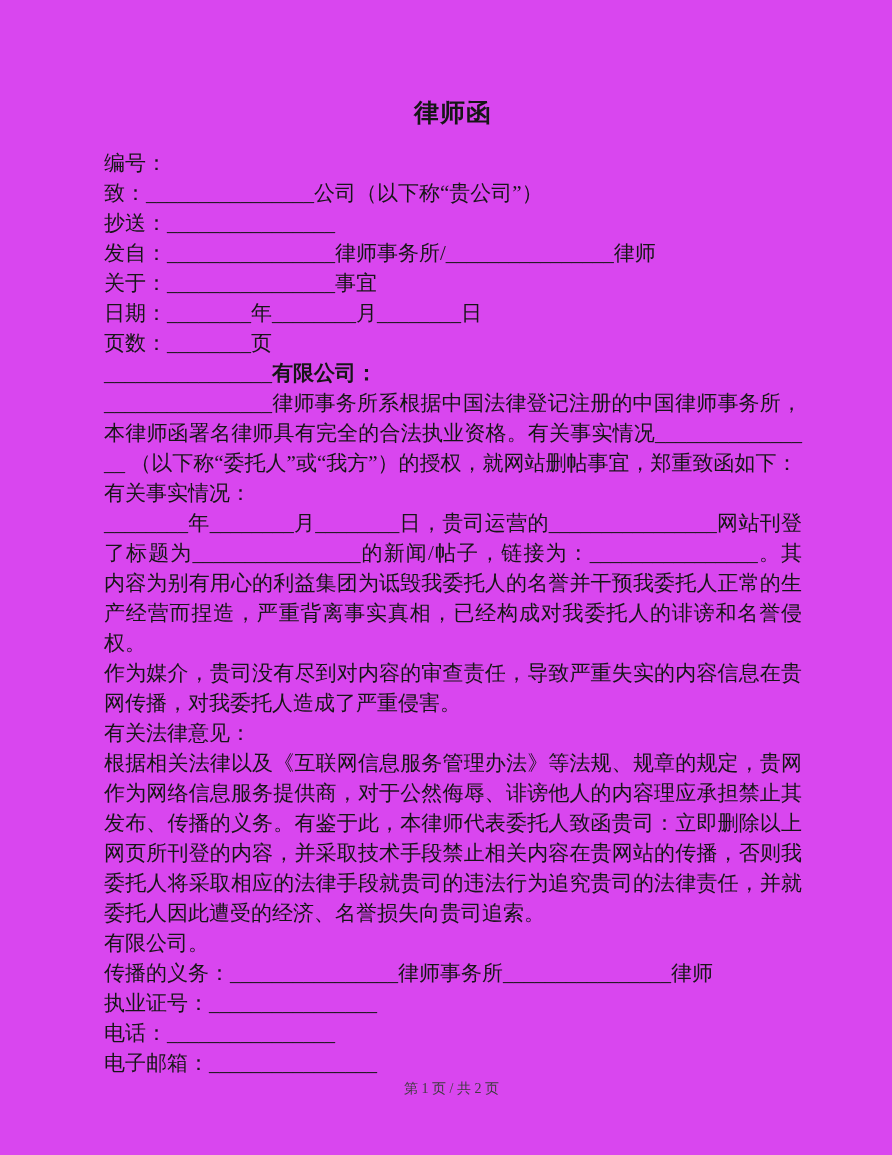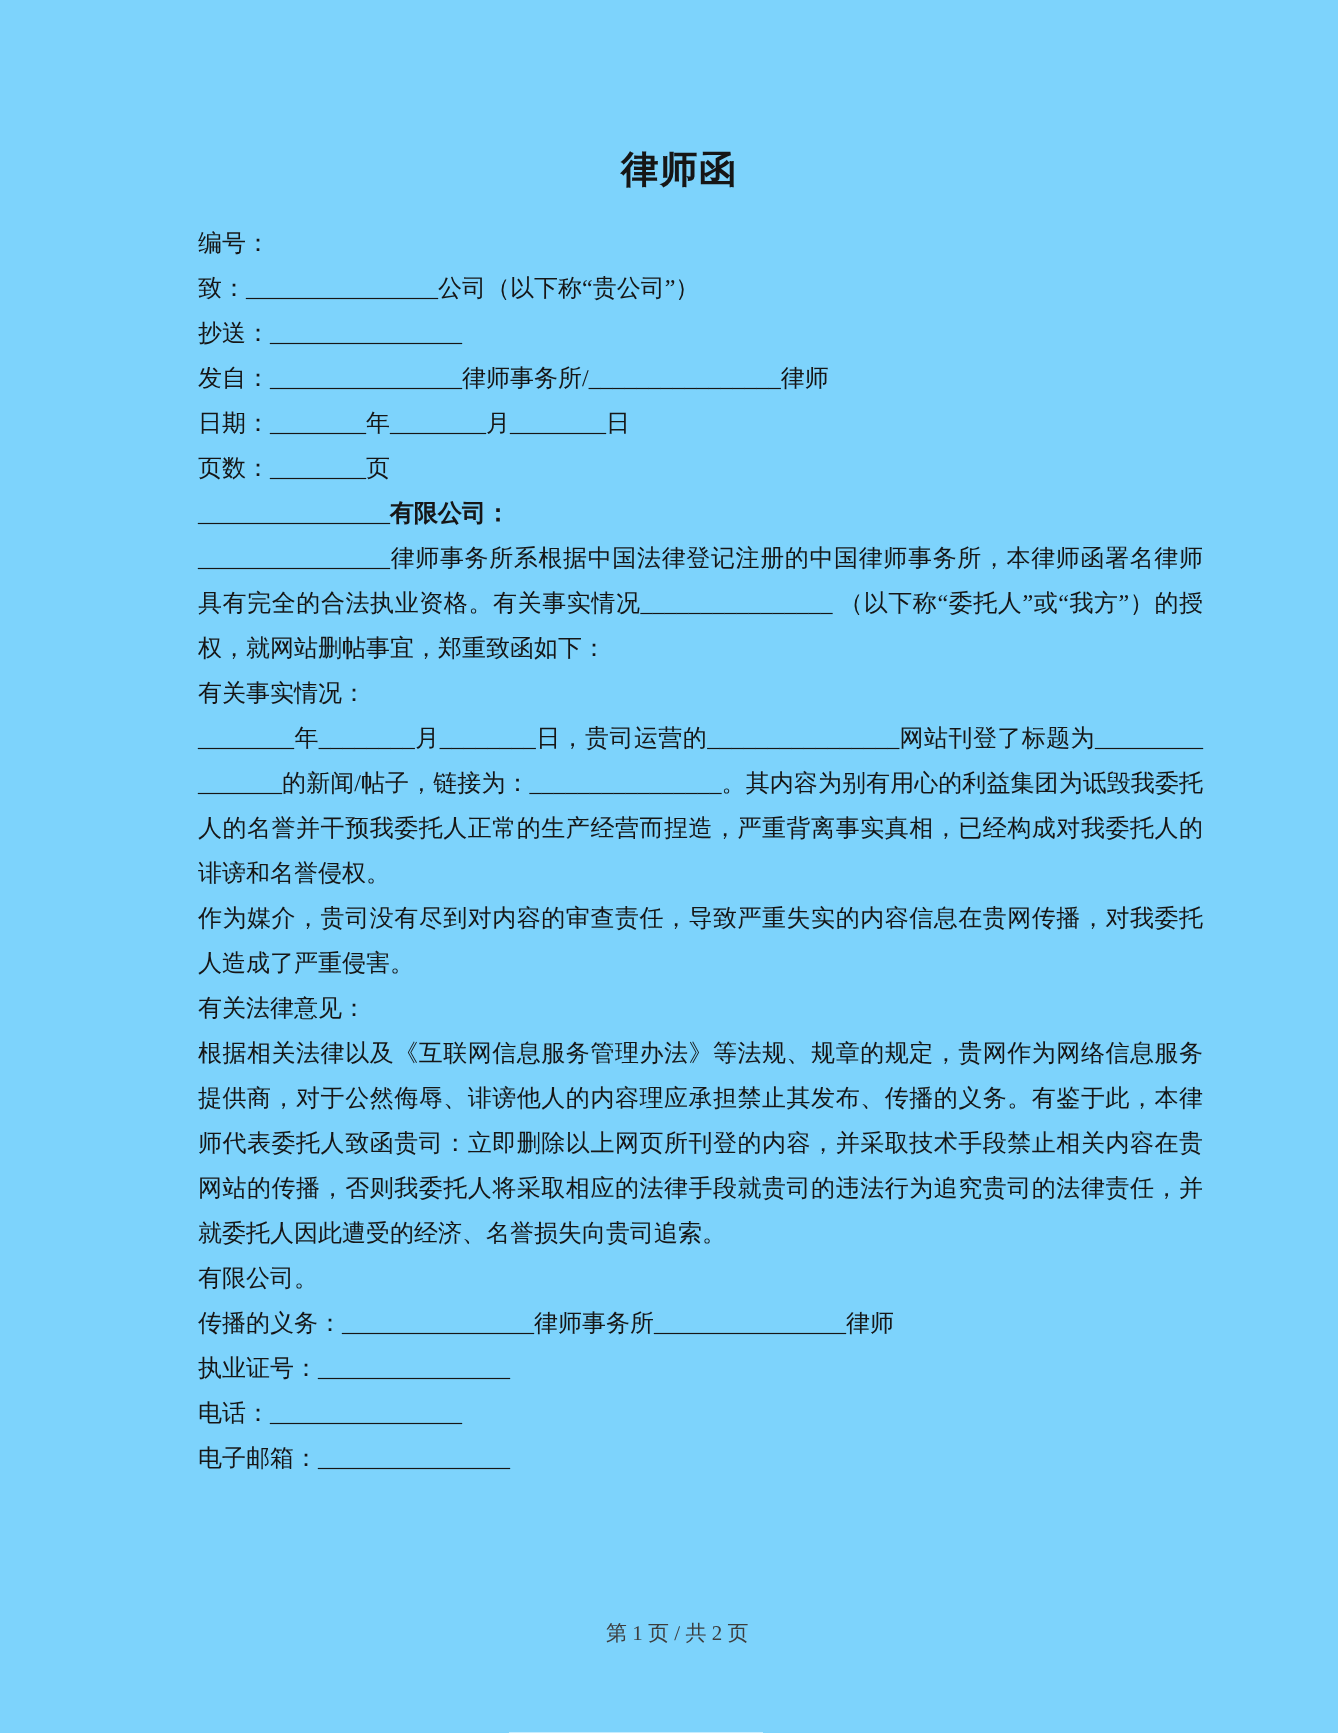--- a/index.html
+++ b/index.html
@@ -2,38 +2,37 @@
 <html><head>
 <meta charset="utf-8">
 <style>
   * { margin: 0; padding: 0; box-sizing: border-box; }
   html, body { background: #ffffff; }
   .page {
     position: relative;
     width: 892px;
     height: 1155px;
     margin: 0 auto;
-    background: #7dd3fc;
+    background: #d946ef;
     font-family: "Liberation Serif", "DejaVu Serif", serif;
     color: #161616;
     overflow: hidden;
   }
   .content { padding: 96px 90px 0 104px; }
   .title {
     font-size: 25px;
     font-weight: bold;
     text-align: center;
     letter-spacing: 1px;
     margin-bottom: 19px;
   }
   .line, .para {
-    font-size: 16px;
+    font-size: 21px;
     line-height: 30px;
     word-break: break-all;
-    margin-left: 28px;
   }
   .para { text-align: justify; }
   .bold { font-weight: bold; }
   .u { text-underline-offset: 3px; }
   .footer {
     position: absolute;
     left: 0;
     right: 0;
     top: 1080px;
     text-align: center;
@@ -52,20 +51,21 @@
     <h1 class="title">律师函</h1>
 
     <p class="line"><span>编号：</span></p>
 
     <p class="line"><span>致：</span><span>________________</span><span>公司（以下称“贵公司”）</span></p>
 
     <p class="line"><span>抄送：</span><span>________________</span></p>
 
     <p class="line"><span>发自：</span><span>________________</span><span>律师事务所/</span><span>________________</span><span>律师</span></p>
 
+    <p class="line"><span>关于：</span><span>________________</span><span>事宜</span></p>
 
     <p class="line"><span>日期：</span><span>________</span><span>年</span><span>________</span><span>月</span><span>________</span><span>日</span></p>
 
     <p class="line"><span>页数：</span><span>________</span><span>页</span></p>
 
     <p class="line"><span>________________</span><span class="bold">有限公司：</span></p>
 
     <p class="para"><span>________________</span><span>律师事务所系根据中国法律登记注册的中国律师事务所，本律师函署名律师具有完全的合法执业资格。有关事实情况</span><span>________________</span><span> （以下称“委托人”或“我方”）的授权，就</span><span class="u">网站删帖</span><span>事宜，郑重致函如下：</span></p>
 
     <p class="line">有关事实情况：</p>

